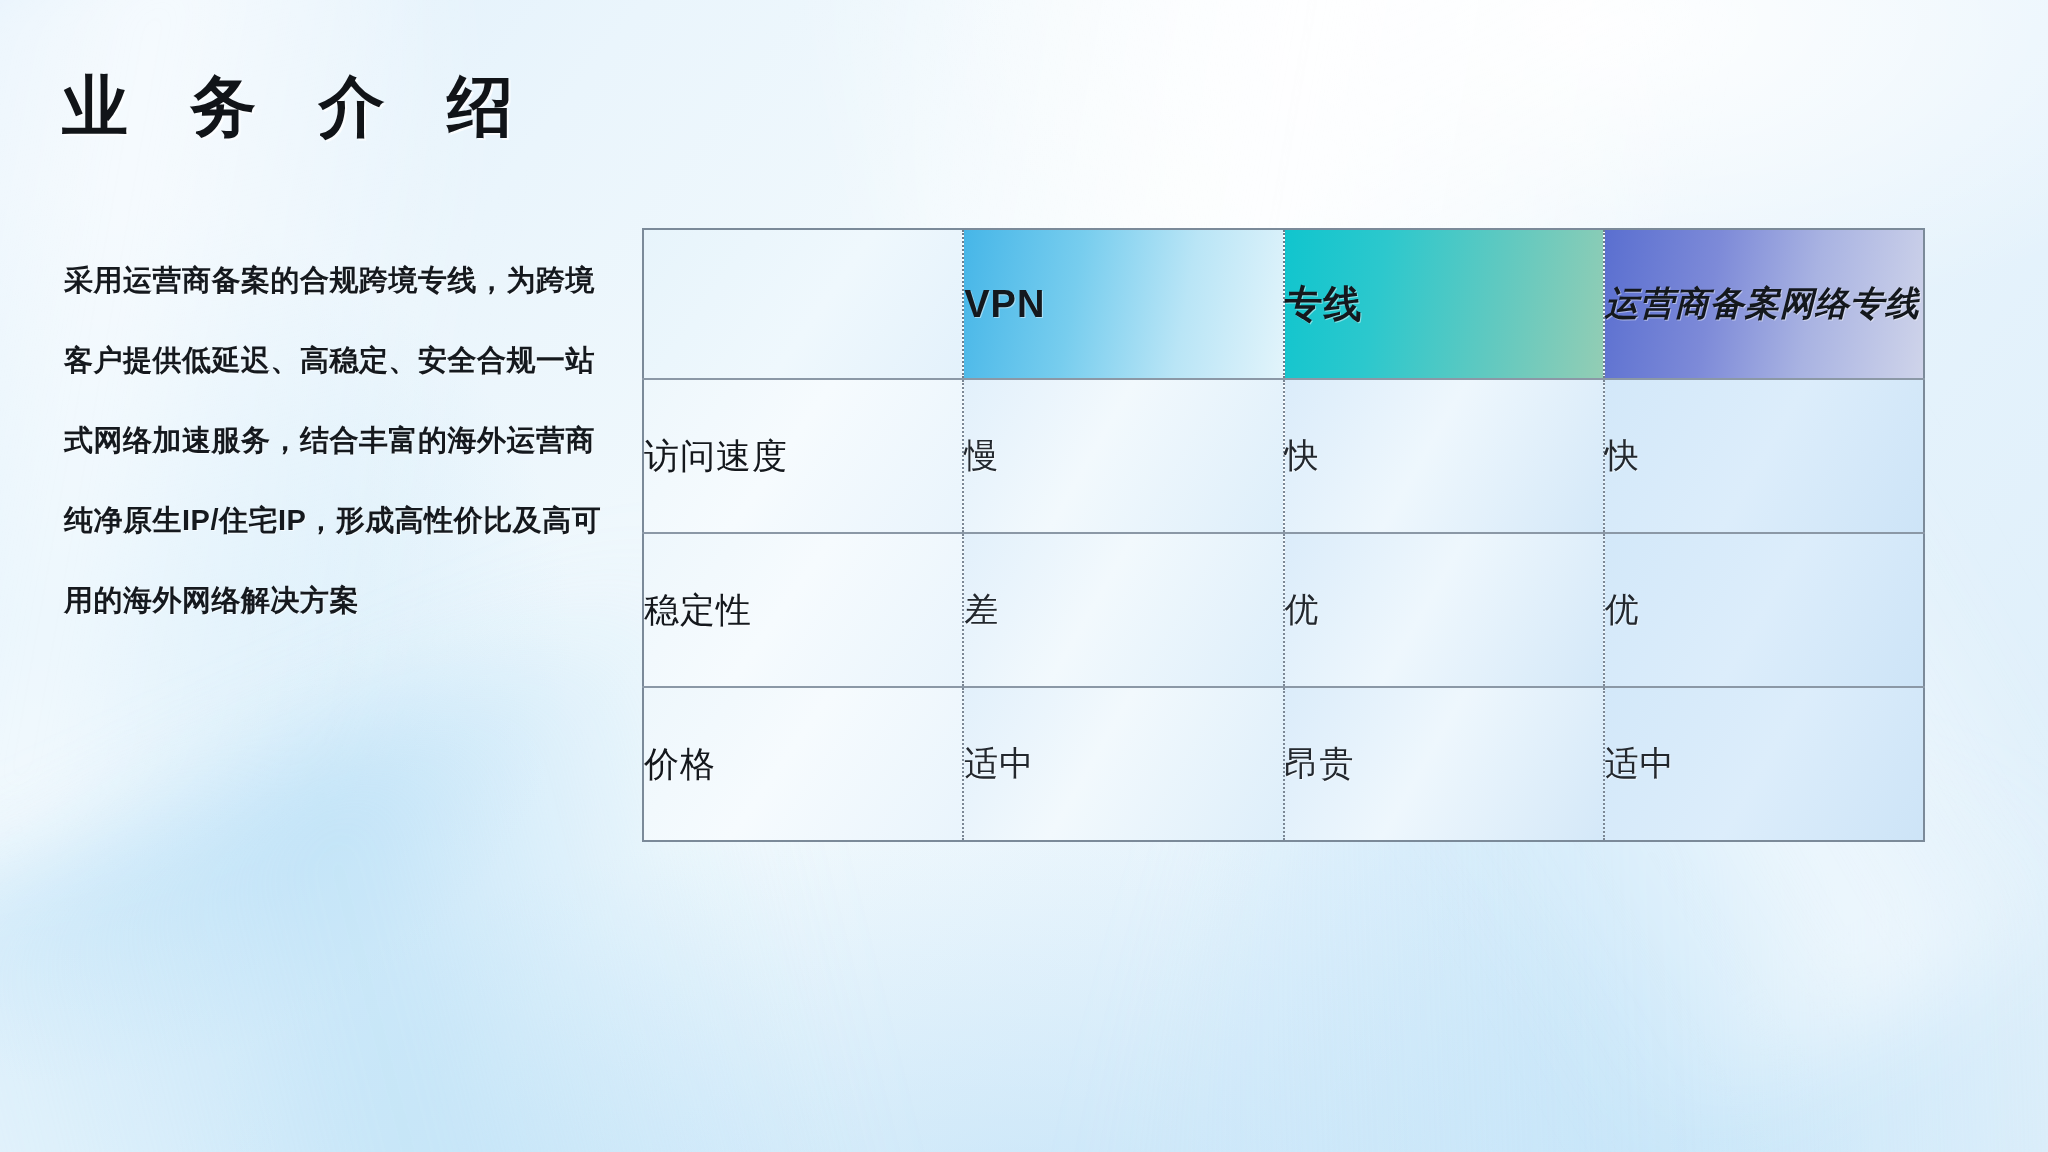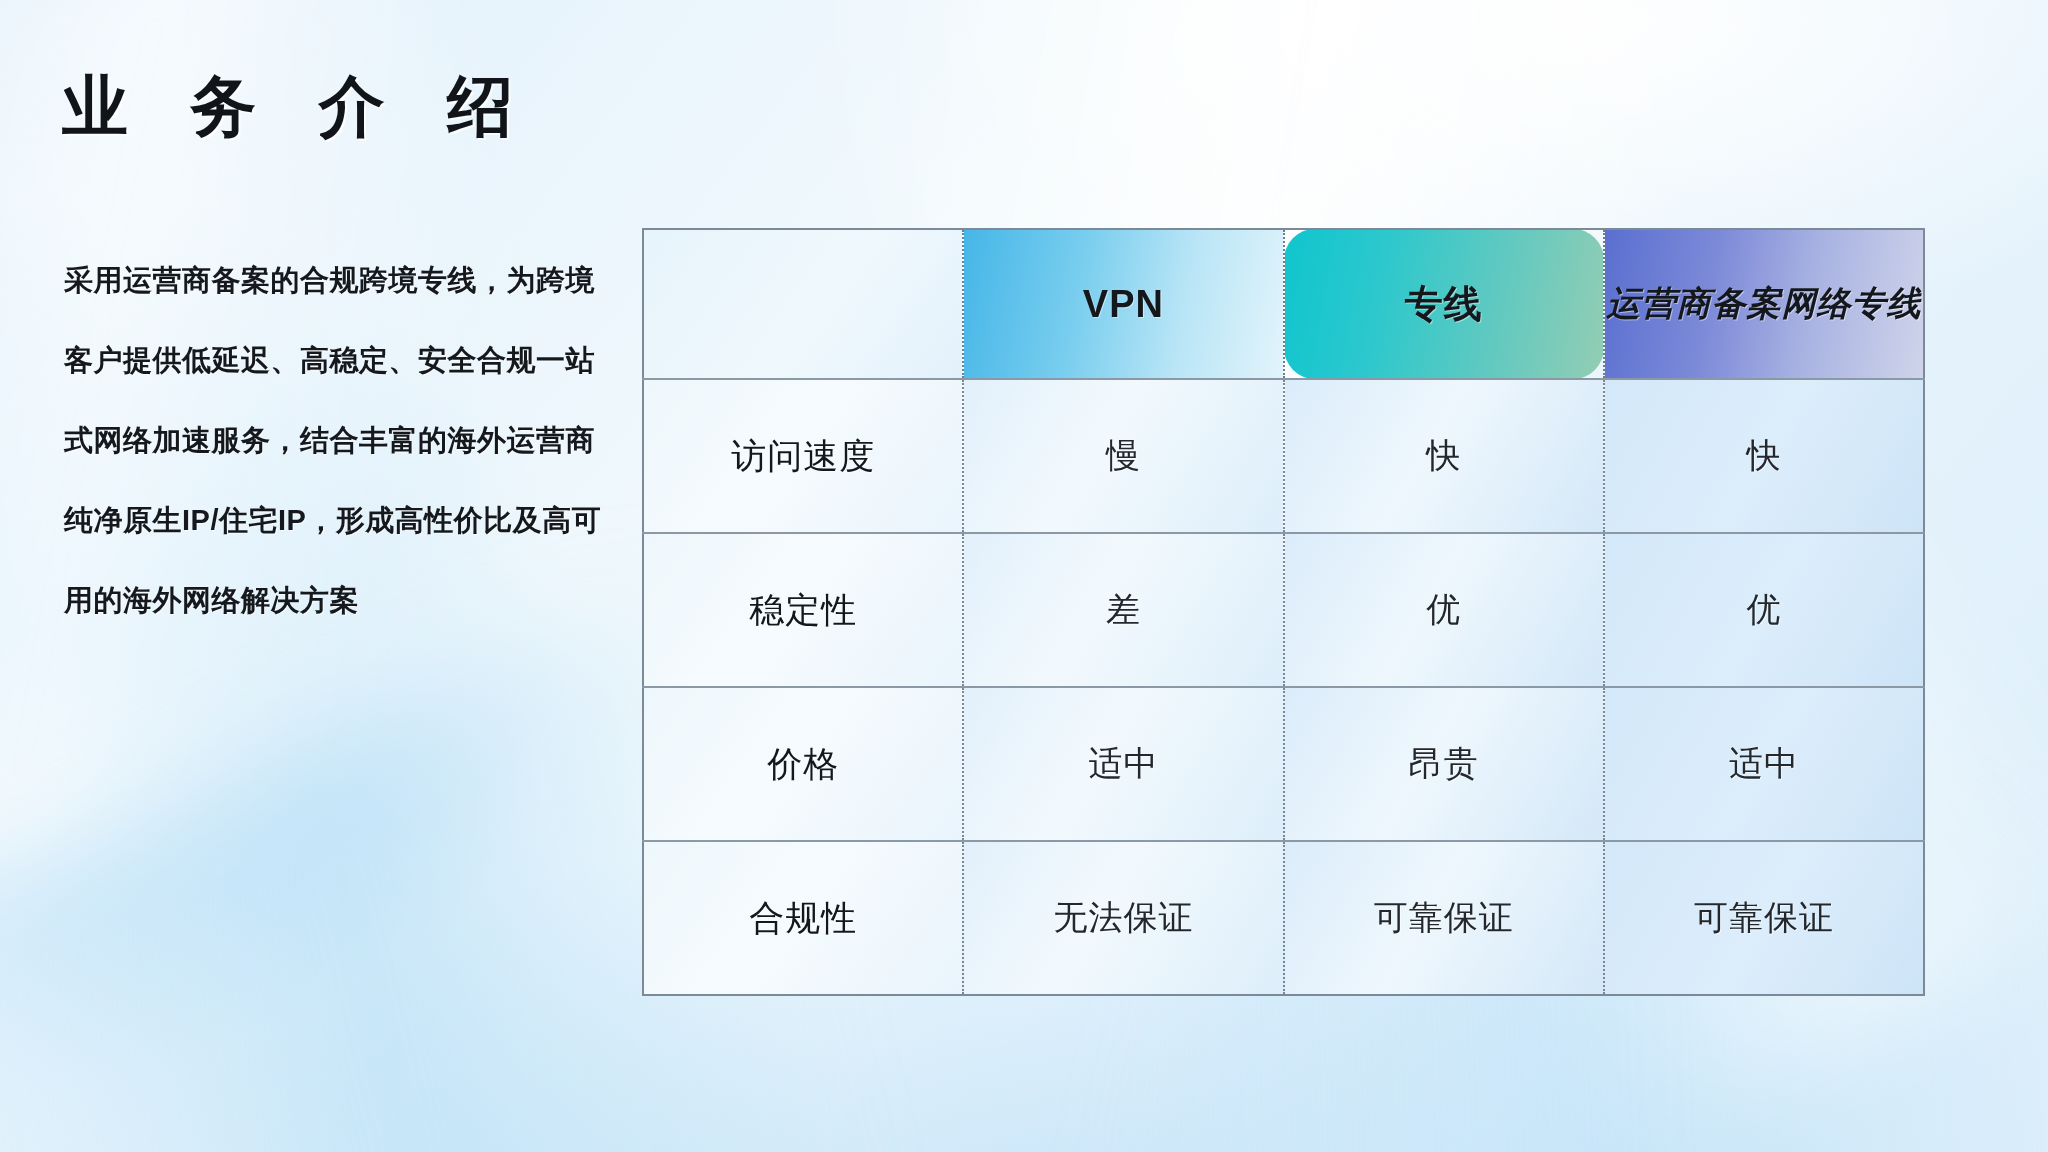--- a/index.html
+++ b/index.html
@@ -82,39 +82,37 @@
   
   #comparison-table {
     position:absolute;
     left:642px; top:228px;
     width:1283px;
     border-collapse:collapse;
     table-layout:fixed;
     border:2px solid #7b8a99;
   }
   #comparison-table td {
-    text-align:center;
     vertical-align:middle;
     position:relative;
   }
 
   
   .hdr-row td { height:150px; }
   .hdr-blank {
     background:linear-gradient(125deg,#e7f4fb 0%,#eff8fd 55%,#e3f1fb 100%);
     border-right:2px dotted #6f7f8e;
   }
   .hdr-vpn {
     background:linear-gradient(100deg,#46b6e8 0%,#77cdee 35%,#b9e5f6 68%,#e2f4fb 100%);
     border-right:2px dotted #6f7f8e;
   }
   .hdr-line {
     background:linear-gradient(100deg,#10c5ce 0%,#2cc8cd 30%,#61c9c0 66%,#93cdb4 100%);
     border-right:2px dotted #6f7f8e;
-    border-radius:31px;
   }
   .hdr-carrier {
     background:linear-gradient(100deg,#5a6fd0 0%,#7d8ad8 34%,#a9b3e2 64%,#cfd4ea 100%);
     font-style:italic;
   }
   .hdr-label {
     font-size:38px;
     font-weight:bold;
     color:#14181d;
     letter-spacing:1px;
@@ -228,31 +226,17 @@
           <span class="cell-value">适中</span>
         </td>
         <td class="c-line">
           <span class="cell-value">昂贵</span>
         </td>
         <td class="c-carrier">
           <span class="cell-value">适中</span>
         </td>
       </tr>
 
-      <tr class="body-row">
-        <td class="c-label">
-          <span class="cell-label">合规性</span>
-        </td>
-        <td class="c-vpn">
-          <span class="cell-value">无法保证</span>
-        </td>
-        <td class="c-line">
-          <span class="cell-value">可靠保证</span>
-        </td>
-        <td class="c-carrier">
-          <span class="cell-value">可靠保证</span>
-        </td>
-      </tr>
 
     </tbody>
   </table>
 
 </div>
 
 </body></html>

